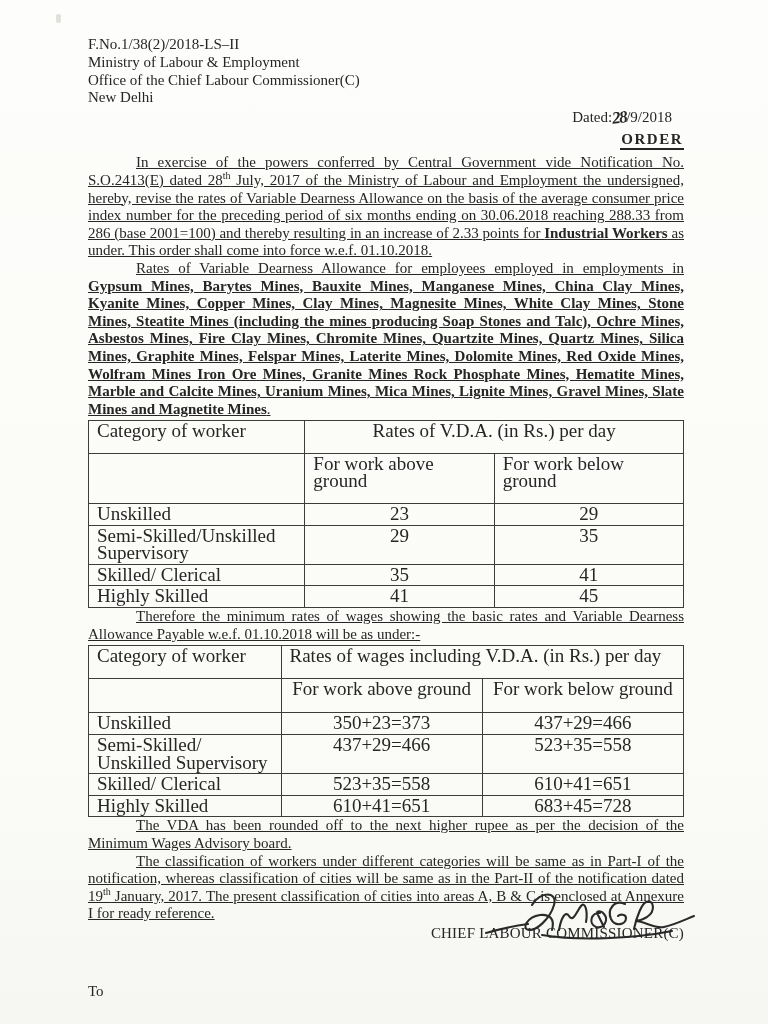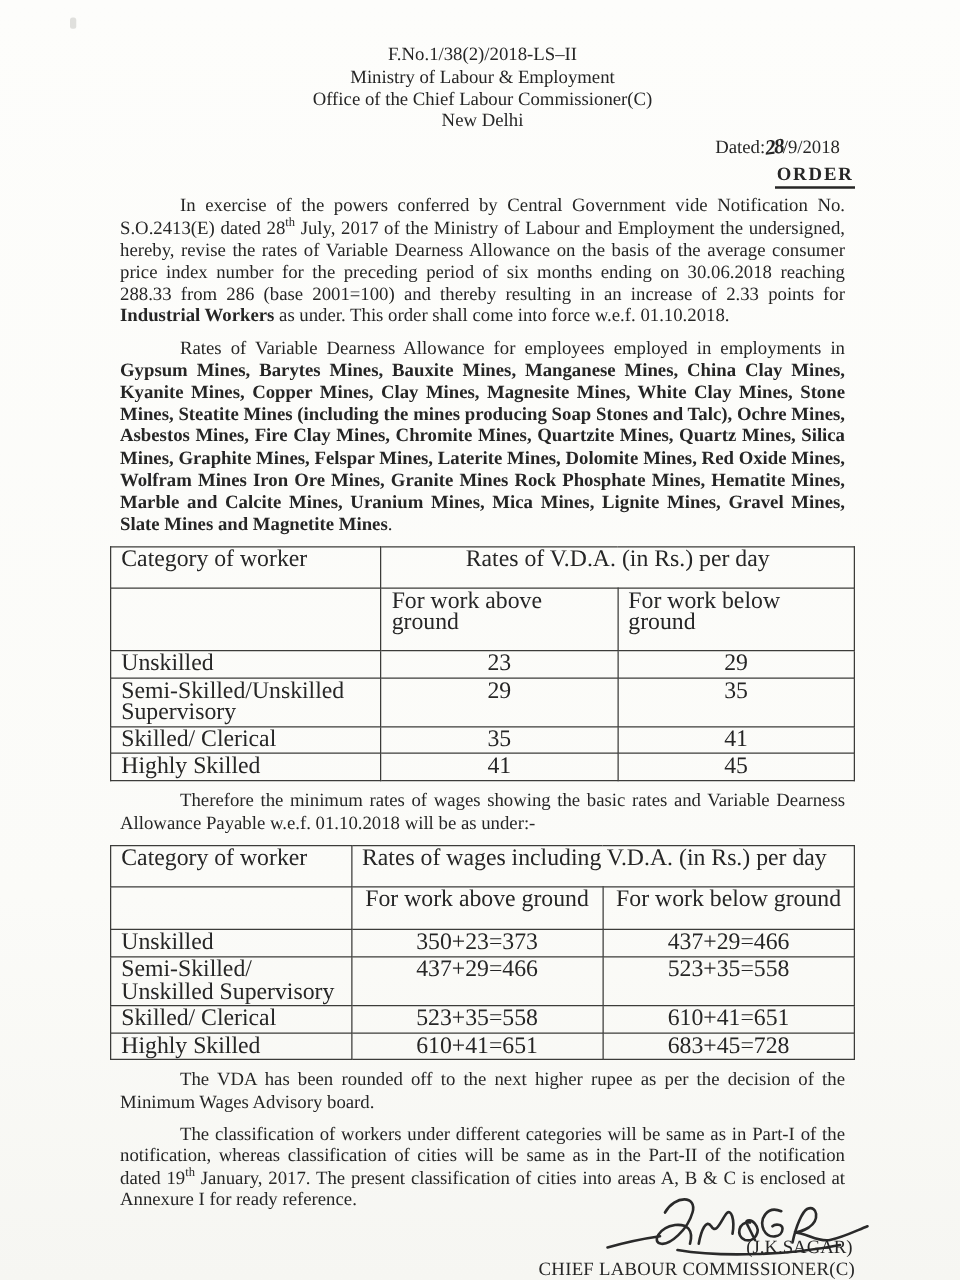--- a/index.html
+++ b/index.html
@@ -10,28 +10,28 @@
     box-sizing:border-box;
     padding:36px 84px 0 88px;
     background:linear-gradient(180deg,#fdfdfb 0%, #fbfbf8 70%, #f6f6f2 100%);
     color:#262626;
     font-family:"Liberation Serif","DejaVu Serif",serif;
     font-size:15px; line-height:17.6px;
     overflow:hidden;
   }
   .faint-mark { position:absolute; top:14px; left:56px; width:5px; height:9px;
     background:#c9c9c4; opacity:.55; border-radius:2px; }
-  .hdr { text-align:center; line-height:17.8px; }
+  .hdr { text-align:left; line-height:17.8px; }
   .dated { text-align:right; padding-right:12px; margin-top:1px; white-space:nowrap; }
   .handwritten { display:inline-block; font-style:italic; font-weight:600;
     font-size:17px; letter-spacing:-1.5px; transform:rotate(-7deg) translateY(1px); }
   .order-wrap { text-align:right; margin:4px 0 6px; }
   .order-wrap span { font-weight:bold; letter-spacing:1.5px;
     border-bottom:2px solid #262626; padding:0 1px 1px; }
-  p.para { margin:8px; text-align:justify; text-indent:48px; }
+  p.para { margin:0; text-align:justify; text-indent:48px;text-decoration:underline; }
   .b { font-weight:bold; }
   sup.th { font-size:10px; line-height:0; }
   table { width:100%; border-collapse:collapse; table-layout:fixed;
     font-size:19px; line-height:17.6px; margin-top:2px; }
   td { border:1px solid #3c3c3a; padding:1px 8px 2px; vertical-align:top;
     overflow:hidden; }
   .pad-b1 { padding-bottom:13px; }
   .pad-b2 { padding-bottom:15px; }
   .ctr { text-align:center;margin-left:35px; }
   .t1 .c1 { width:33.5%; } .t1 .c2 { width:31.5%; } .t1 .c3 { width:35%; }
@@ -146,19 +146,18 @@
       <g fill="none" stroke="#2a2a2a" stroke-width="2.1" stroke-linecap="round">
         <path d="M4 44 C 18 40 32 37 46 35"></path>
         <path d="M50 16 C 58 2 76 2 72 16 C 68 30 54 42 47 41 C 39 40 45 28 58 26 C 68 25 73 30 70 41"></path>
         <path d="M77 41 C 79 30 83 21 87 27 C 91 34 95 22 99 17 C 103 12 106 22 104 33"></path>
         <path d="M118 24 C 109 23 106 35 114 38 C 122 40 127 31 122 25 C 119 21 115 22 115 24 L 122 38"></path>
         <path d="M143 15 C 132 10 125 21 129 30 C 133 38 144 36 144 29 C 144 25 138 25 136 27"></path>
         <path d="M152 40 C 155 26 160 15 164 13 C 172 10 174 22 165 28 C 160 31 155 32 153 32 C 163 32 172 40 182 38 C 192 36 202 31 212 27"></path>
         <path d="M60 46 C 95 52 150 50 190 42"></path>
       </g>
     </svg>
-    <div class="sig-name">(J.K.SAGAR)</div>
     <div class="sig-title">CHIEF LABOUR COMMISSIONER(C)</div>
   </div>
 
   <div class="to-line">To</div>
 
 </div>
 
 </body></html>

